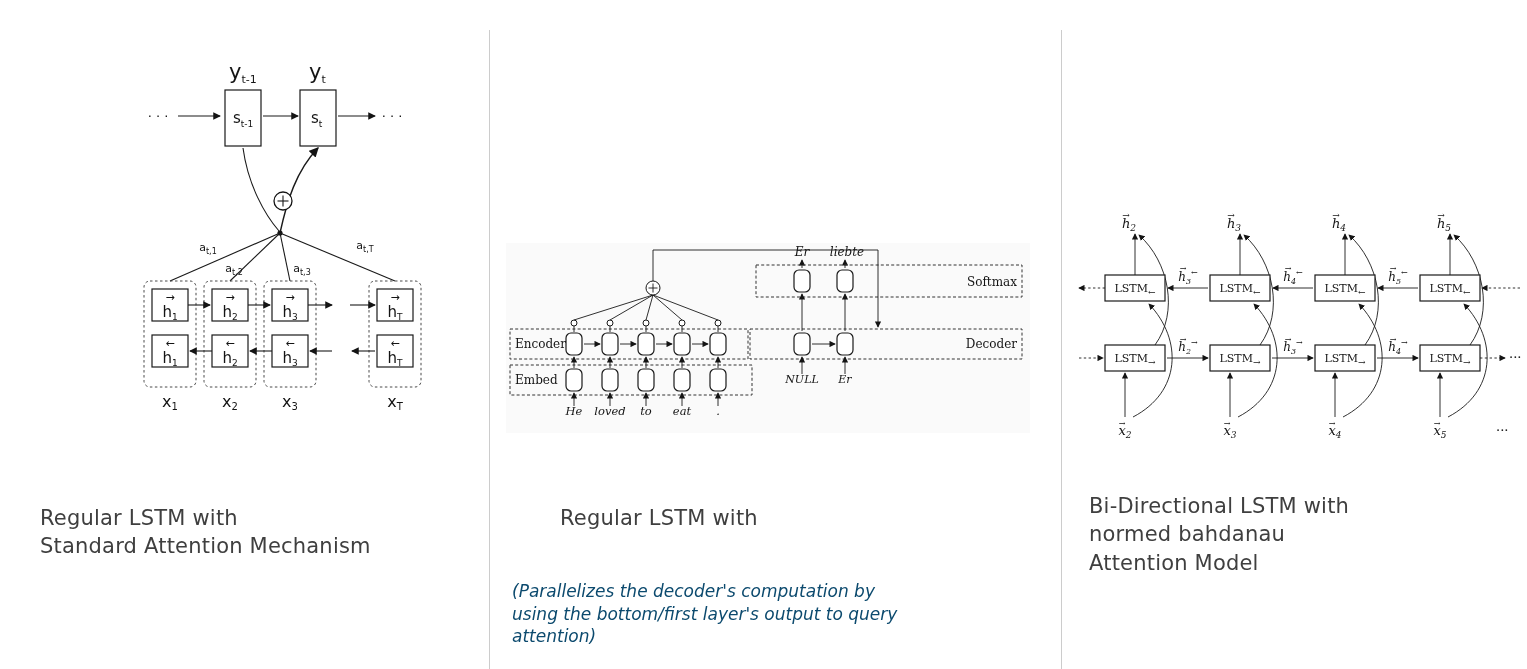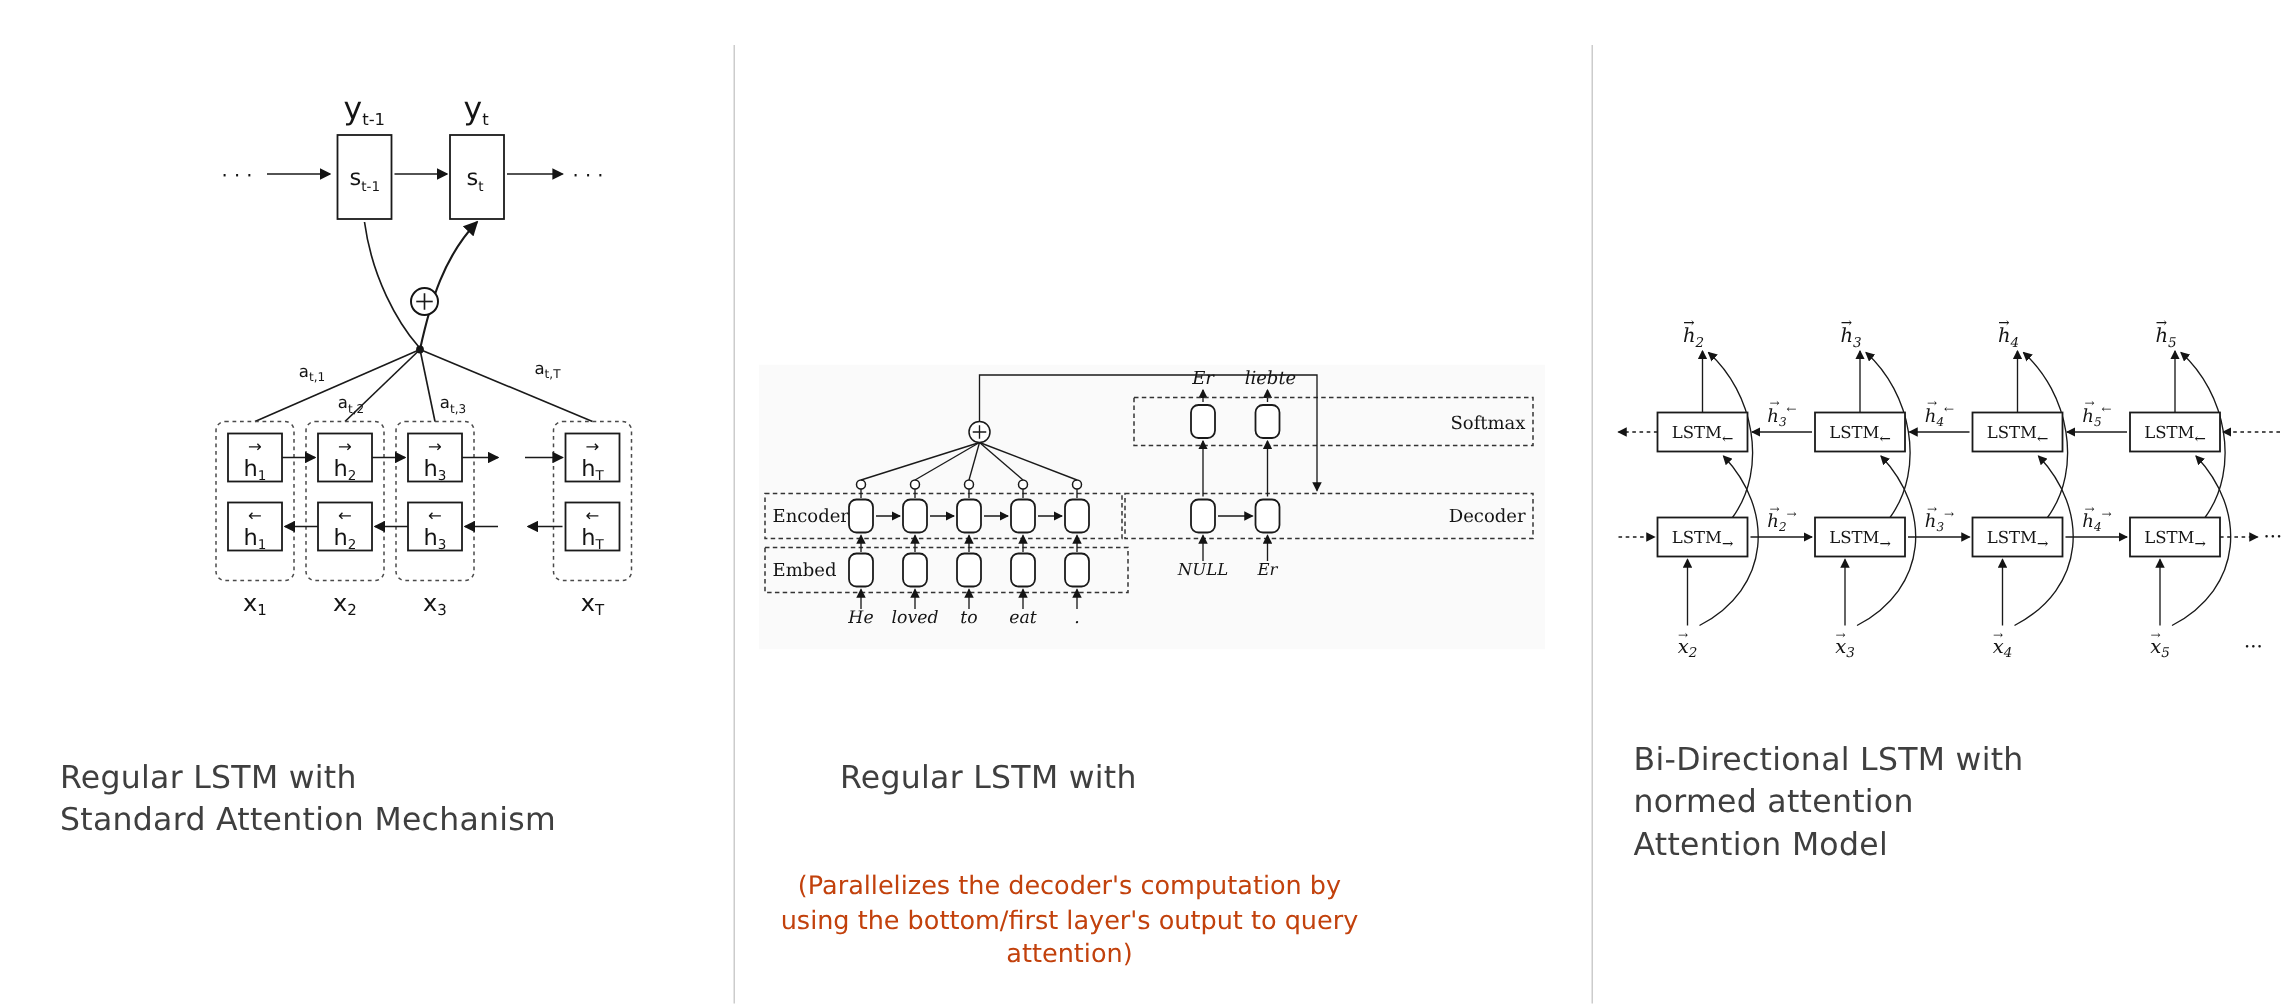--- a/index.html
+++ b/index.html
@@ -2,21 +2,21 @@
 <html><head>
 <meta charset="utf-8">
 <style>
   * { margin:0; padding:0; box-sizing:border-box; }
   html,body { background:#ffffff; }
   body { width:1527px; height:669px; overflow:hidden; font-family:"DejaVu Sans",sans-serif; }
   .slide { position:relative; width:1527px; height:669px; background:#ffffff; }
   .divider { position:absolute; top:30px; bottom:0; width:1px; background:#cccccc; }
   .diag { position:absolute; }
   .caption { position:absolute; text-align:left; color:#3f3f3f; font-size:21px; line-height:1.35; letter-spacing:.2px; }
-  .note { position:absolute; color:#c2410c; font-size:17px; line-height:1.33; text-align:center; }
+  .note { position:absolute; color:#0c4a6e; font-size:17px; line-height:1.33; text-align:left;font-style:italic; }
   svg text { fill:#141414; font-family:"DejaVu Sans",sans-serif; }
   .ser { font-family:"DejaVu Serif",serif; }
   .it { font-style:italic; }
   .mid { text-anchor:middle; }
   .end { text-anchor:end; }
   .box { fill:#ffffff; stroke:#1a1a1a; stroke-width:1.2; }
   .ln { stroke:#1a1a1a; stroke-width:1.1; fill:none; }
   .thin { stroke-width:0.9; }
   .dash { stroke-dasharray:2.4,2.4; }
   .dotrect { fill:none; stroke:#4a4a4a; stroke-width:1; stroke-dasharray:2.5,2.5; }
@@ -335,17 +335,17 @@
   </div>
 
   <div class="caption" style="left:560px;top:504px;width:430px">
     <div>Regular LSTM with</div>
   </div>
 
   <div class="note" style="left:512px;top:580px;width:402px">(Parallelizes the decoder's computation by using the bottom/first layer's output to query attention)</div>
 
   <div class="caption" style="left:1089px;top:492px;width:410px">
     <div>Bi-Directional LSTM with</div>
-    <div>normed attention</div>
+    <div>normed bahdanau</div>
     <div>Attention Model</div>
   </div>
 
 </div>
 
 </body></html>

